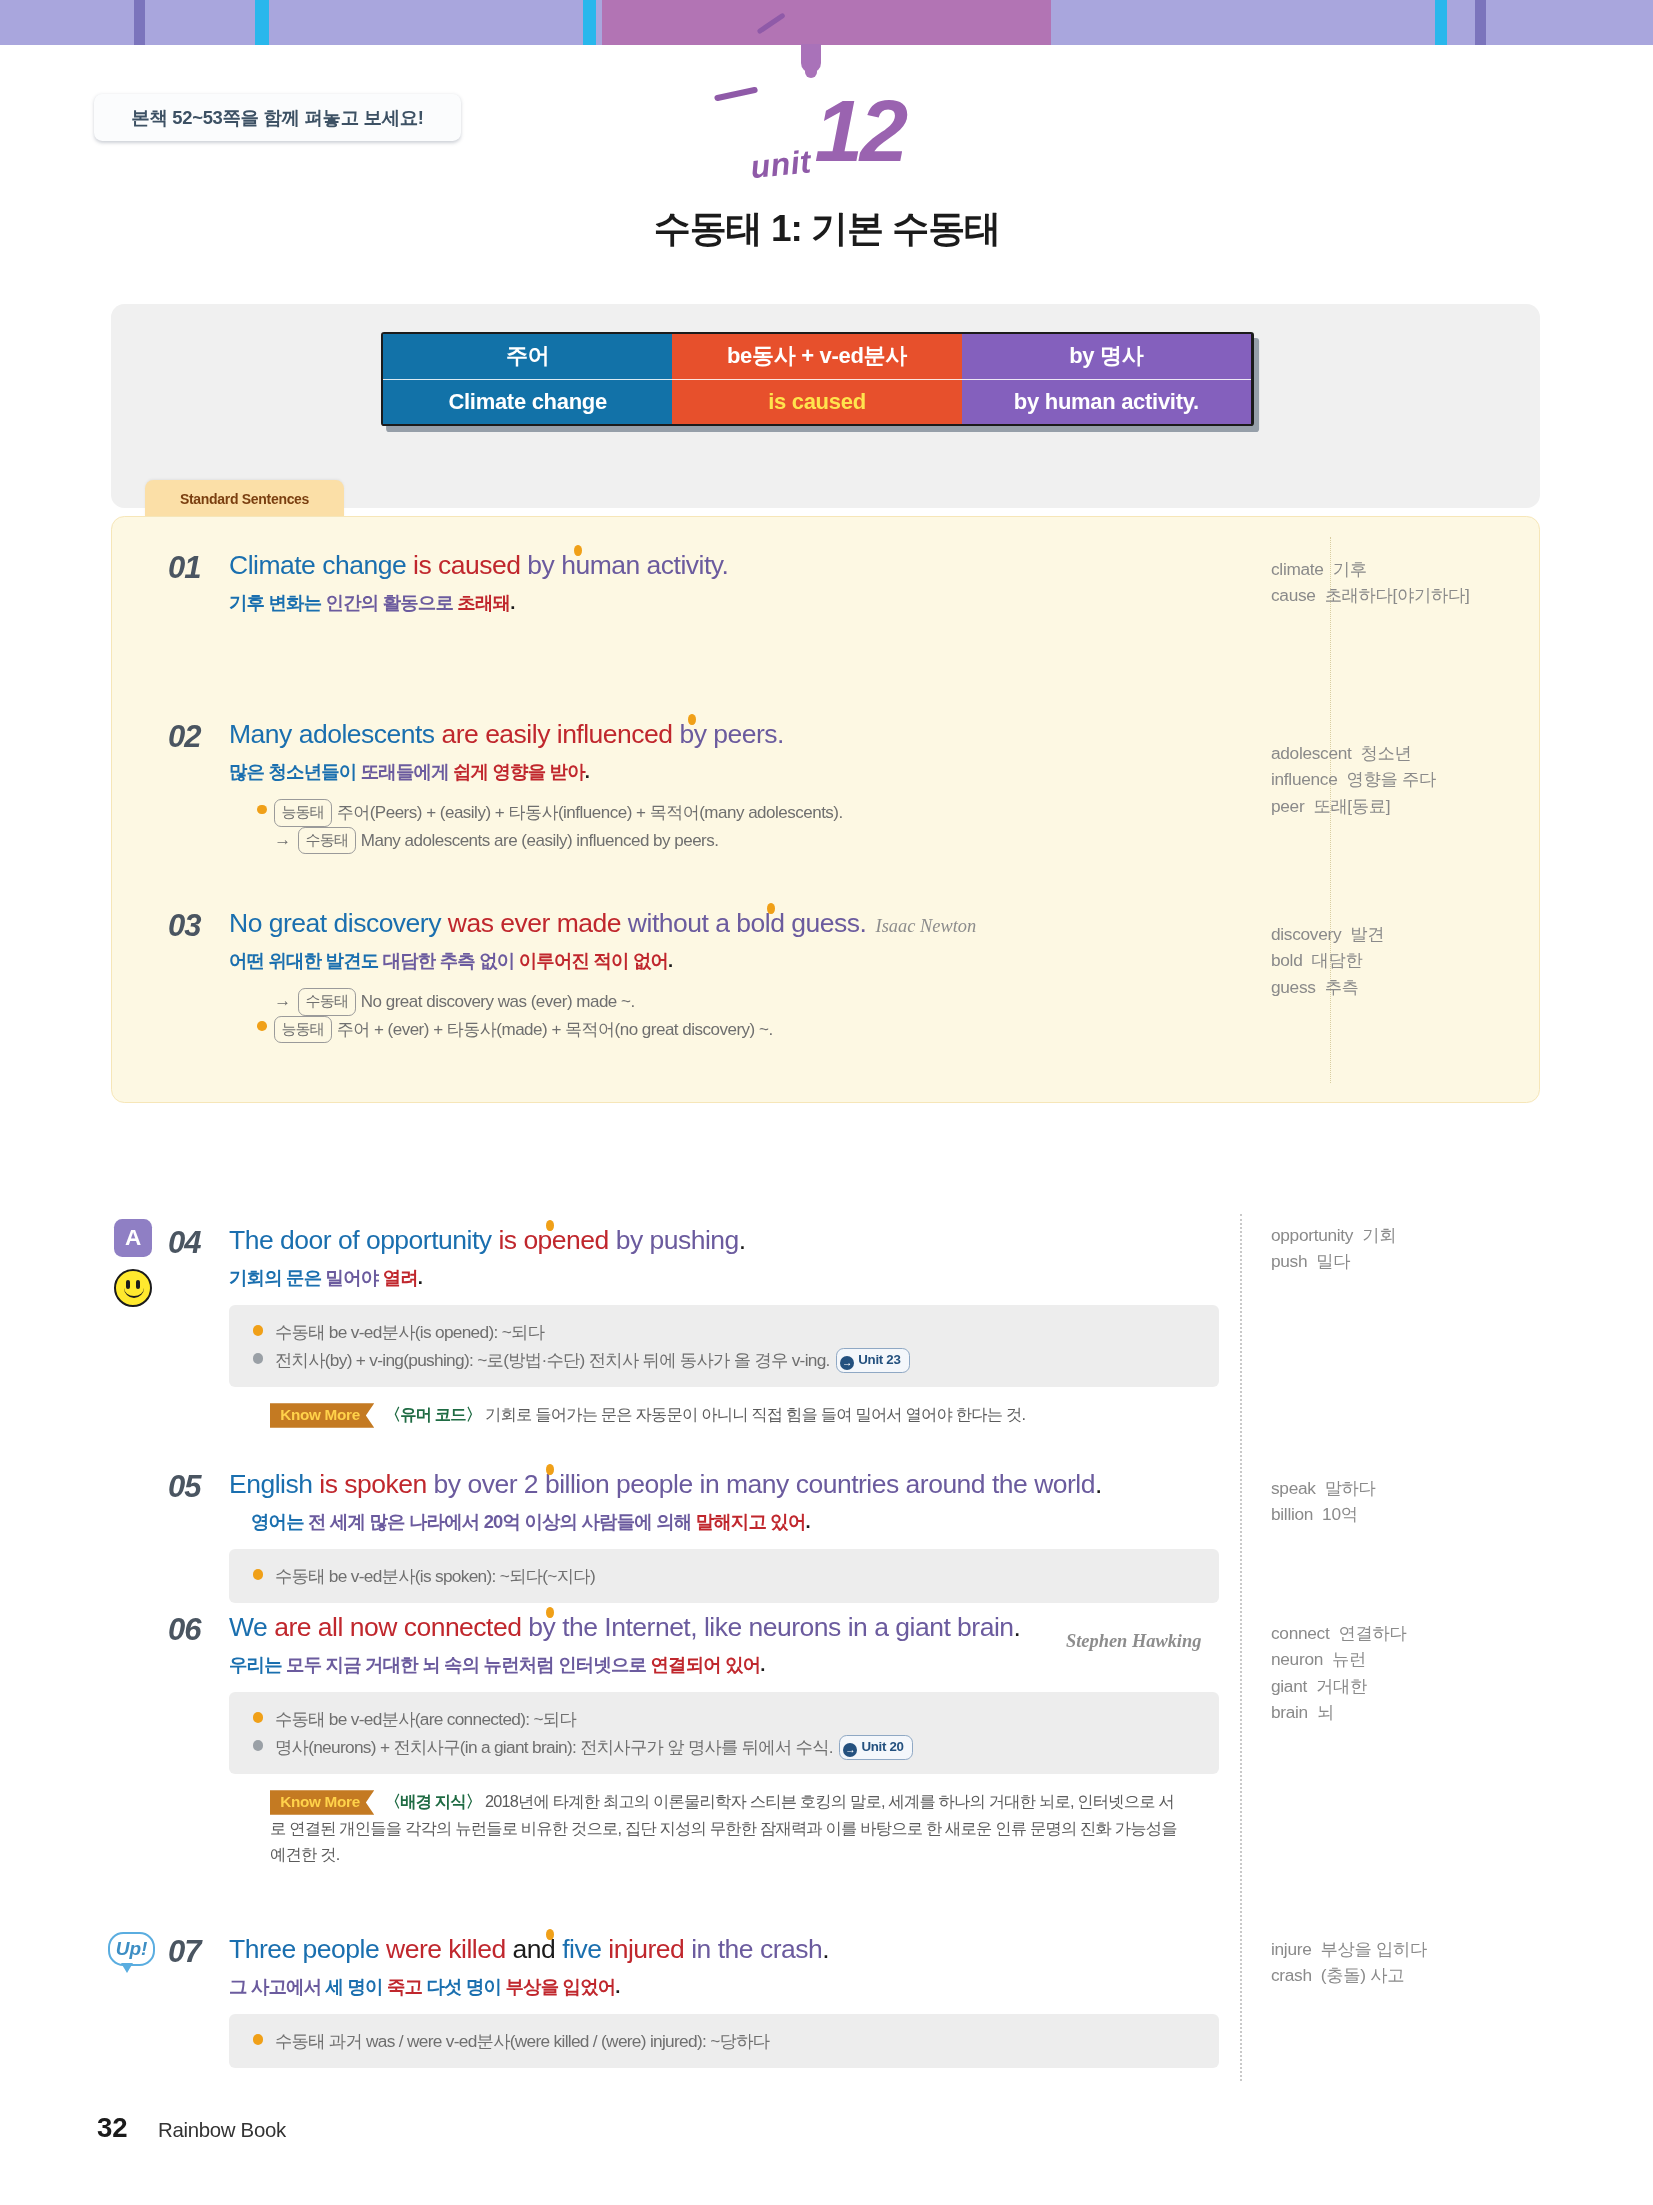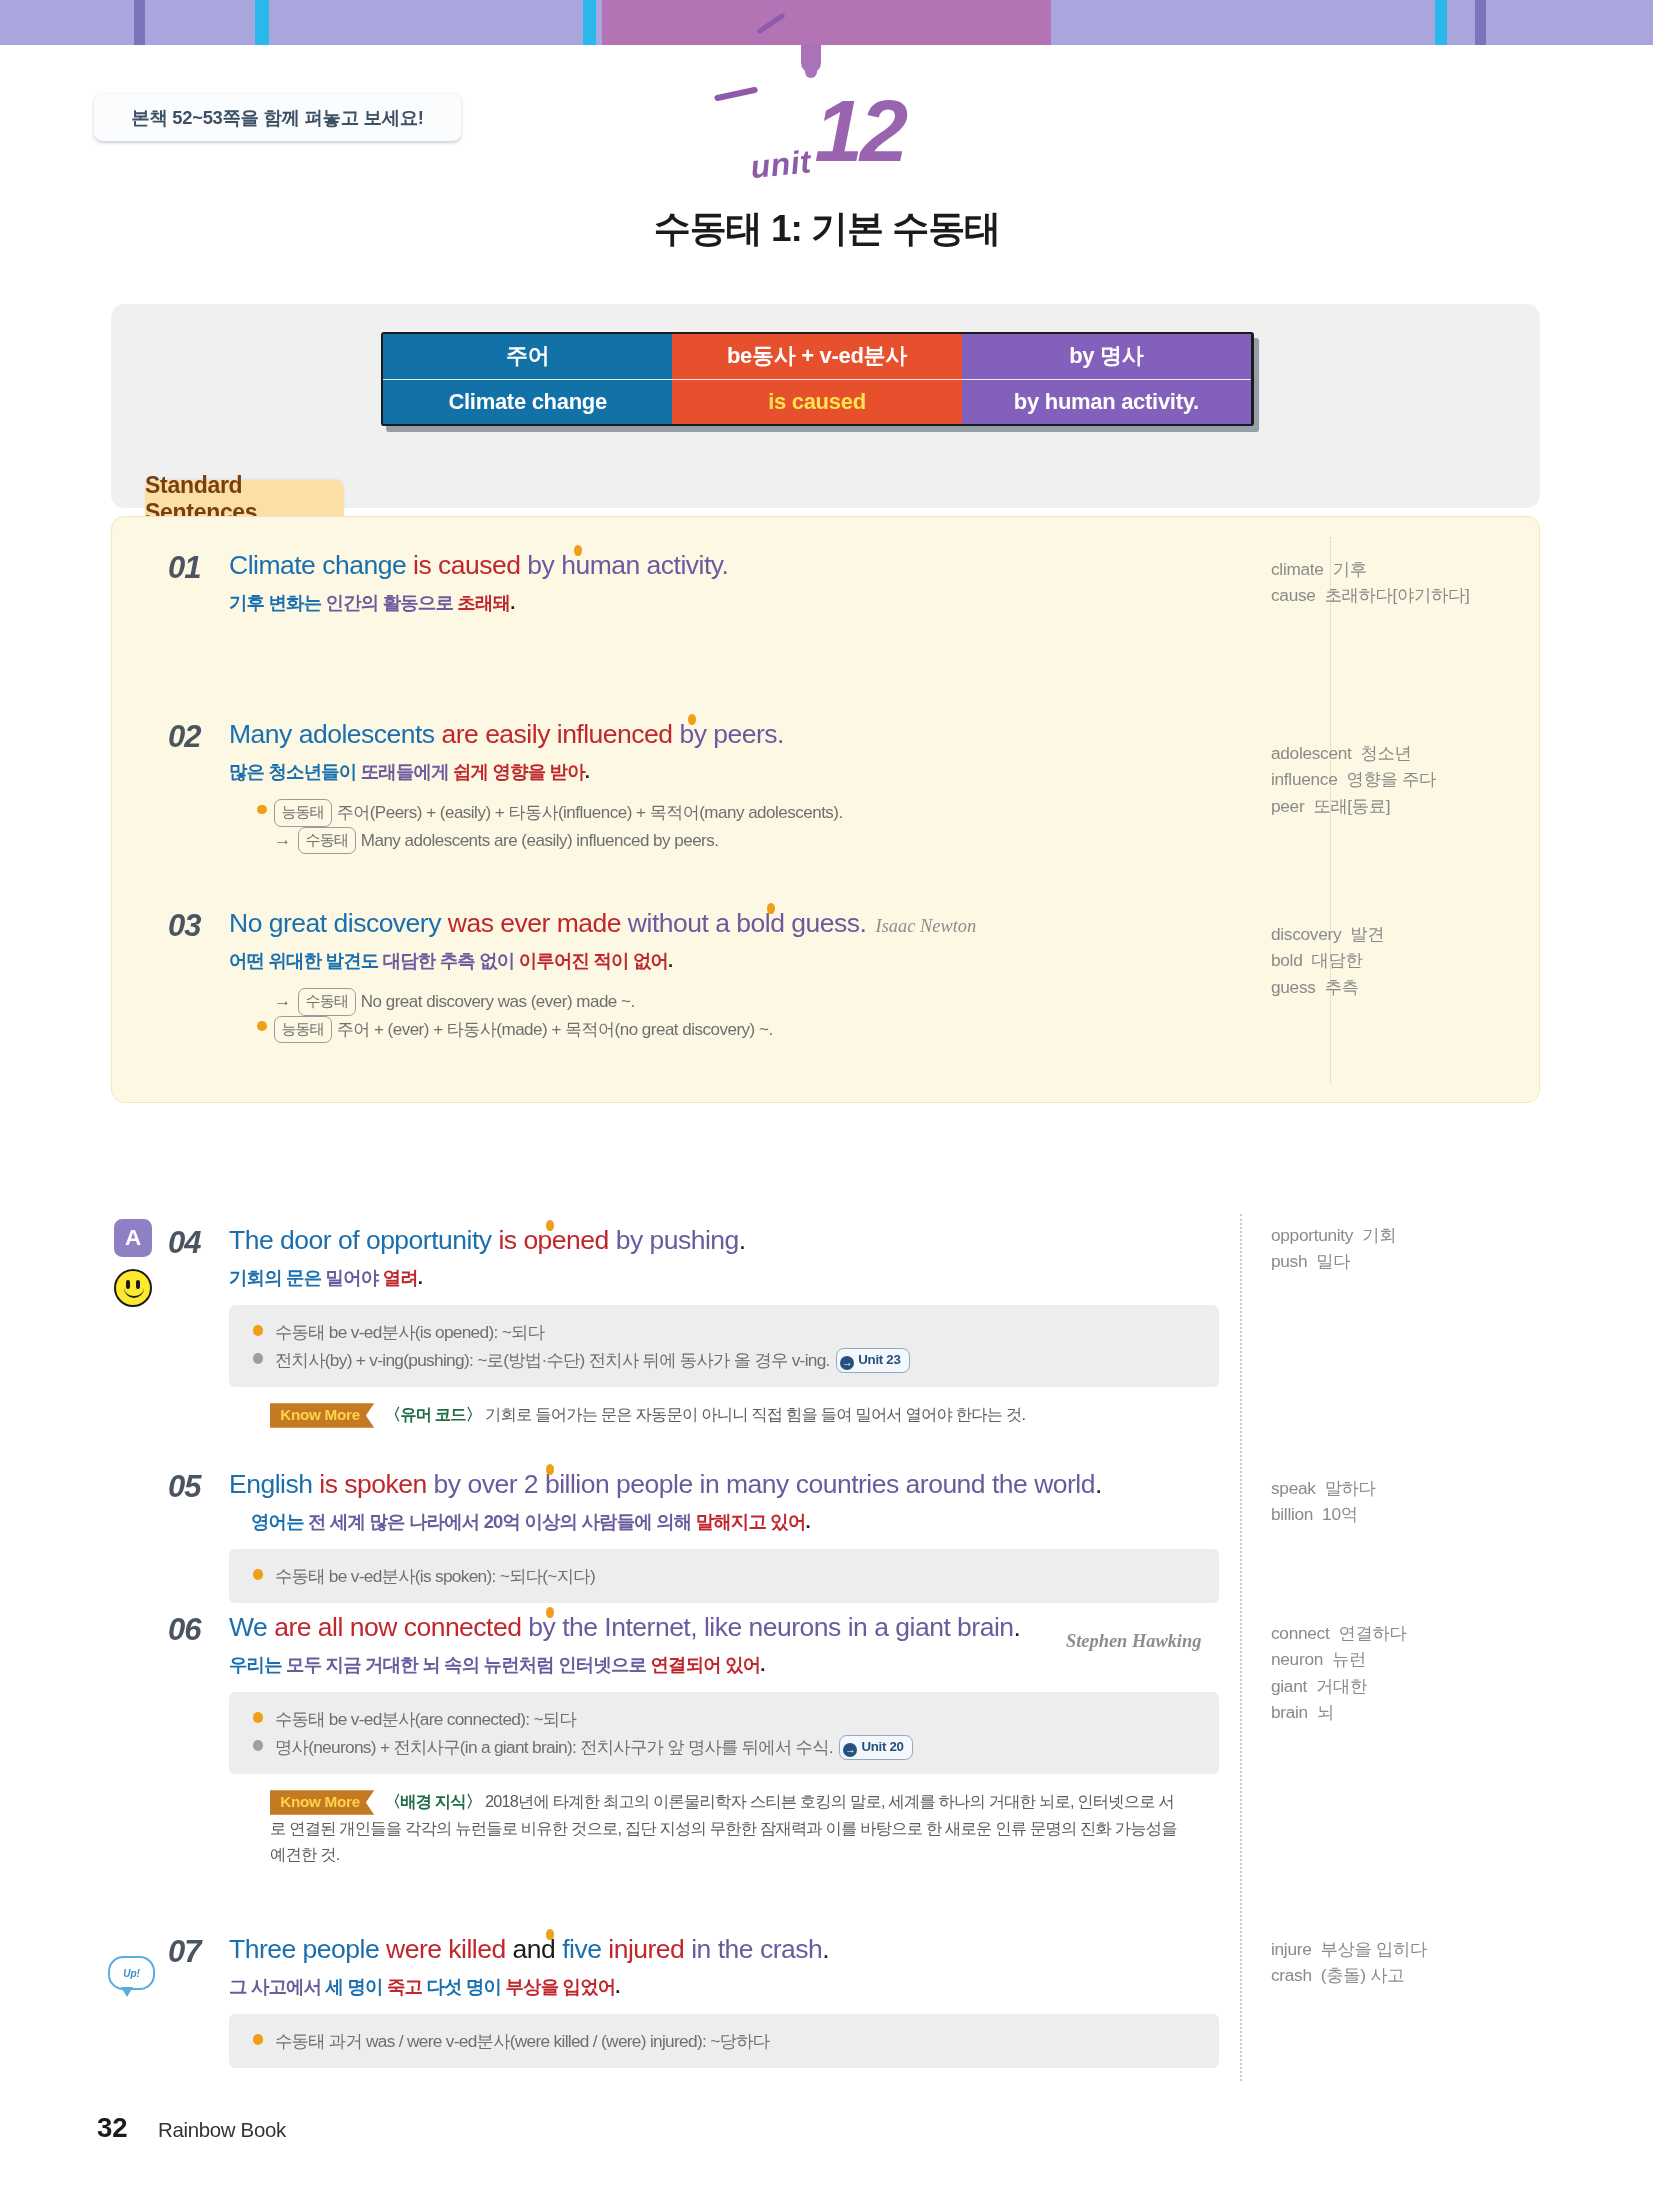--- a/index.html
+++ b/index.html
@@ -74,21 +74,21 @@
     flex:1; display:flex; align-items:center; justify-content:center;
     color:#ffffff; font-size:22px; font-weight:700; letter-spacing:-0.3px;
   }
   .fcell .t { border-bottom: 1px solid rgba(255,255,255,.85); }
   .fcell .b.yellow { color:#ffe44d; }
 
   .tab {
     position: absolute; left: 145px; top: 480px; width: 199px; height: 37px;
     background: #fbdfa7; border-radius: 8.2px 8.2px 0 0;
     display:flex; align-items:center; justify-content:center;
-    color:#7a3f10; font-size:23px; font-weight:700; letter-spacing:-0.3px;
+    color:#7a3f10; font-size:14px; font-weight:700; letter-spacing:-0.3px;
     box-shadow: 0 -1px 2.6px rgba(0,0,0,.06);
   }
 
   
   .card {
     position: absolute; left: 111px; top: 516px; width: 1429px; height: 587px;
     background: #fdf8e3; border: 1.5px solid #f6e6b8; border-radius: 13.3px;
   }
   .card .vdivider {
     position:absolute; left: 1218px; top: 20.4px; width: 1.5px; height: 546px;
@@ -181,22 +181,22 @@
     content:""; position:absolute; top:9.2px; width:3.6px; height:9.2px;
     background:#1b1b1b; border-radius:2px;
   }
   .smiley:before { left:10.2px; } .smiley:after { right:10.2px; }
   .smiley span {
     position:absolute; left:8.2px; top:17.3px; width:19.4px; height:10.2px;
     border-bottom:2.6px solid #1b1b1b; border-radius:0 0 10.2px 10.2px;
   }
   .badge-up {
     position:absolute; width:47px; height:34px; border:2px solid #5aade0;
-    border-radius:15.3px; color:#3d8ec4; font-size:10px; font-weight:700;
-    display:flex; align-items:center; justify-content:center; font-style:italic;margin-top:24px;
+    border-radius:15.3px; color:#3d8ec4; font-size:19px; font-weight:700;
+    display:flex; align-items:center; justify-content:center; font-style:italic;
   }
   .badge-up:after {
     content:""; position:absolute; left:11.2px; bottom:-9.2px;
     border-left:6.1px solid transparent; border-right:6.1px solid transparent;
     border-top:10.2px solid #5aade0;
   }
 
   
   .vocab { position:absolute; font-size:17.3px; color:#8a8a8a; letter-spacing:-0.3px; line-height:1.52; white-space:nowrap; }
   .vocab b { font-weight:400; color:#8a8a8a; }

